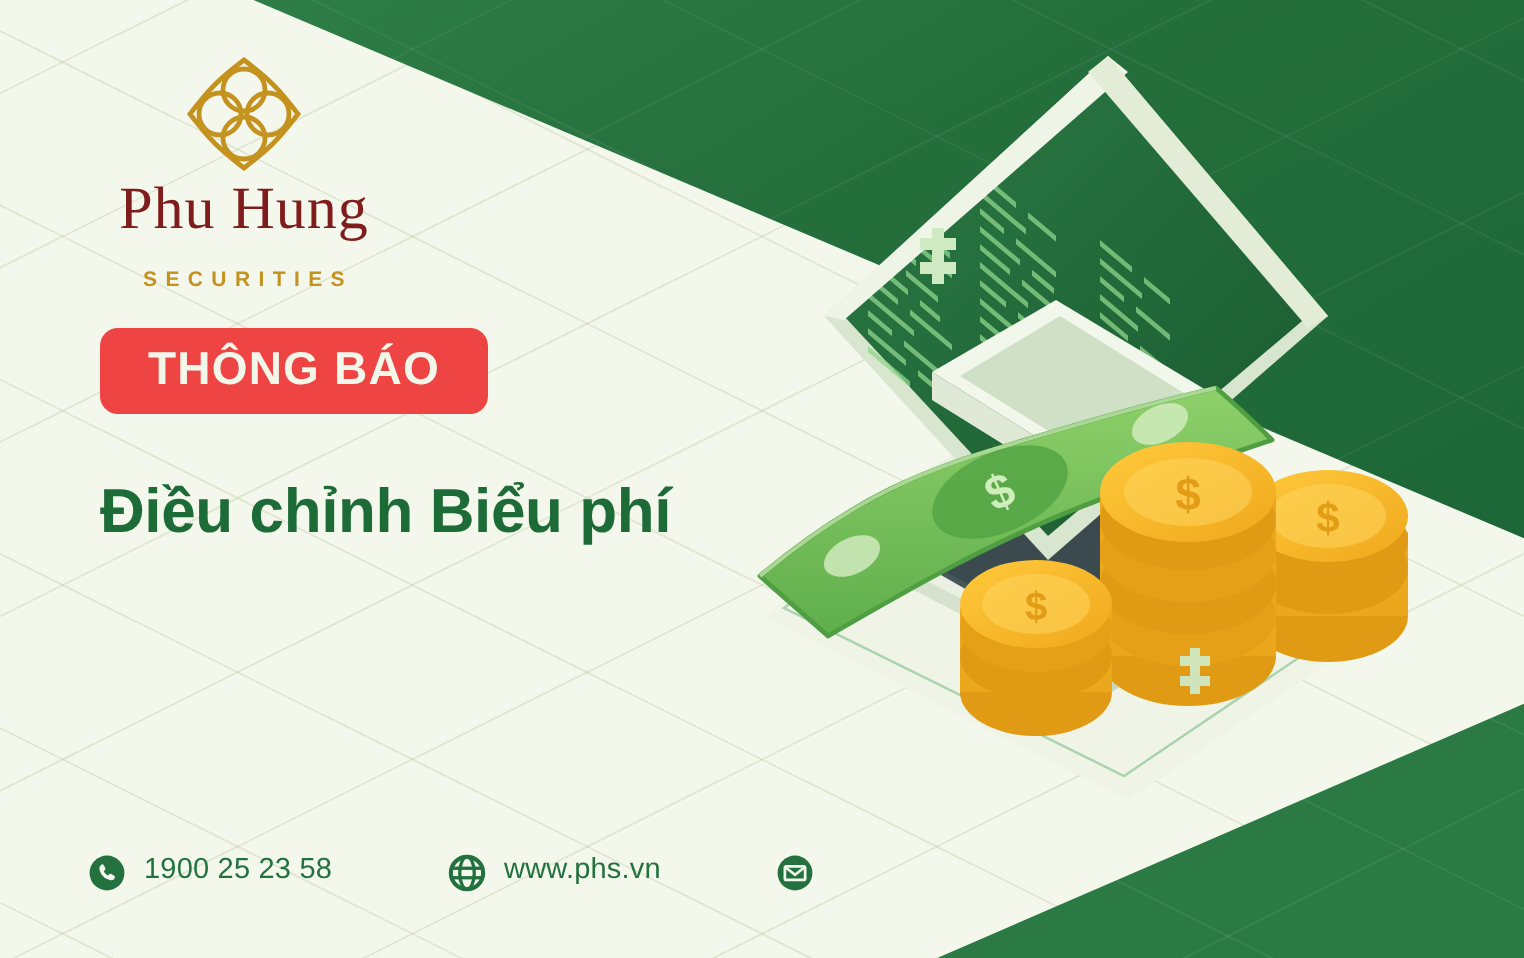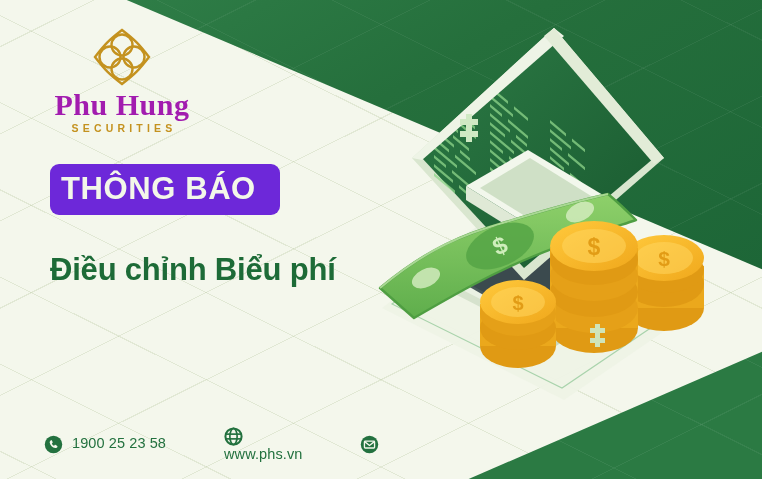--- a/index.html
+++ b/index.html
@@ -69,78 +69,78 @@
     position: absolute;
     left: 47px;
     top: 26px;
     width: 150px;
     text-align: center;
   }
   .logo-mark { display: block; margin: 0 auto; }
   .logo-word {
     font-family: "Liberation Serif", serif;
     font-size: 30px;
-    font-weight: 700;
-    color: #a21caf;
+    font-weight: 400;
+    color: #7f1d1d;
     letter-spacing: 0.5px;
     line-height: 1.0;
     margin-top: 2px;
     white-space: nowrap;
   }
   .logo-sub {
     font-family: "Liberation Sans", sans-serif;
     font-size: 10.5px;
     font-weight: 600;
     color: #c4921f;
     letter-spacing: 4.2px;
-    margin-top: 2px;
+    margin-top: 14px;
     padding-left: 4px;
   }
 
   
   .badge {
     position: absolute;
     left: 50px;
     top: 164px;
-    background: #6d28d9;
+    background: #ef4444;
     border-radius: 9px;
-    padding: 9px 24px 11px 11px;
+    padding: 9px 24px 11px 24px;
     color: #f3f7e9;
-    font-size: 31px;
+    font-size: 23px;
     font-weight: 700;
     letter-spacing: 0.6px;
     line-height: 1;
   }
 
   
   .headline {
     position: absolute;
     left: 50px;
-    top: 250px;
+    top: 236px;
     color: #1d6b37;
     font-size: 31px;
     font-weight: 700;
     line-height: 1.30;
     letter-spacing: -0.2px;
     white-space: nowrap;
   }
   .headline .l { display: block; }
 
   
   .contacts {
     position: absolute;
     left: 44px;
     top: 427px;
     display: flex;
     align-items: center;
   }
   .contact {
     display: flex;
   }
-  .contact + .contact { margin-left: 58px; flex-direction: column; }
+  .contact + .contact { margin-left: 58px; }
   .c-icon {
     width: 19px; height: 19px;
     flex: 0 0 19px;
     margin-right: 9px;
     display: block;
   }
   .c-text {
     color: #23713f;
     font-size: 14.5px;
     font-weight: 400;

